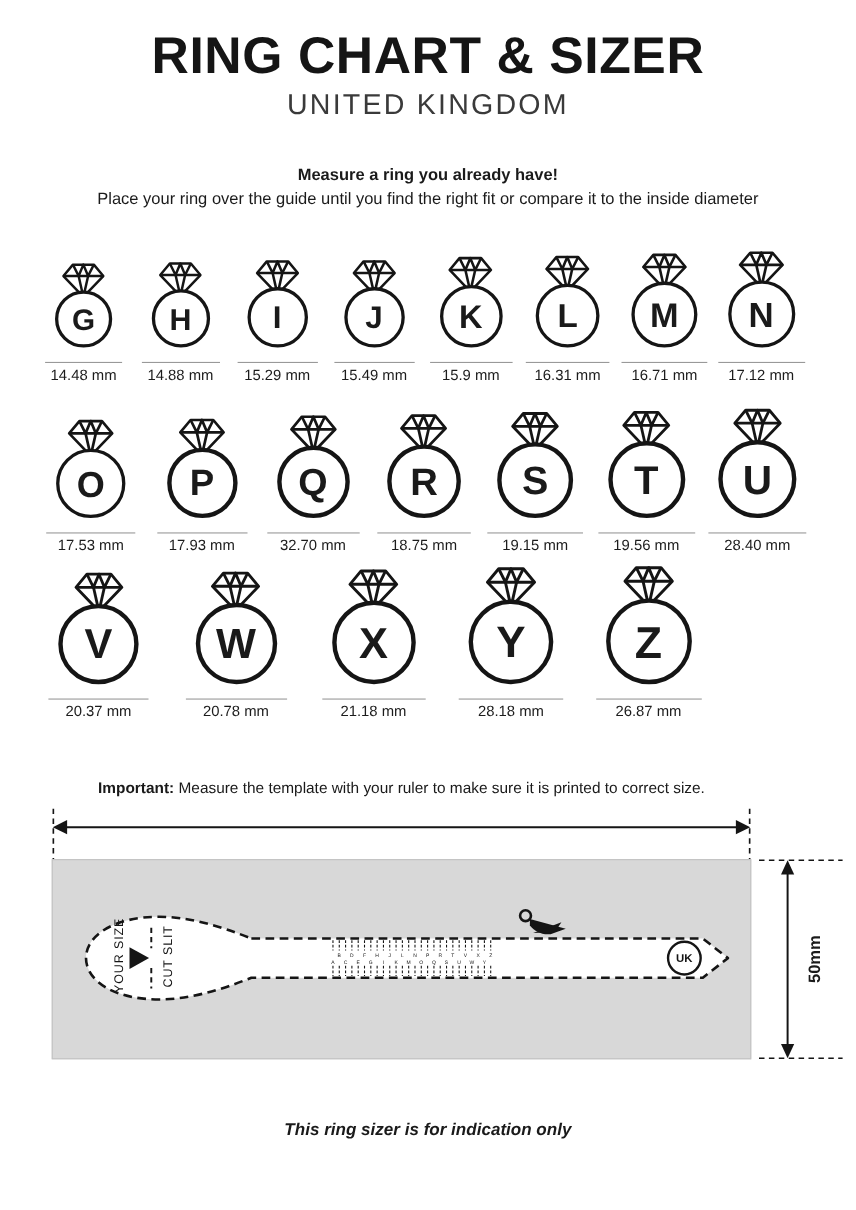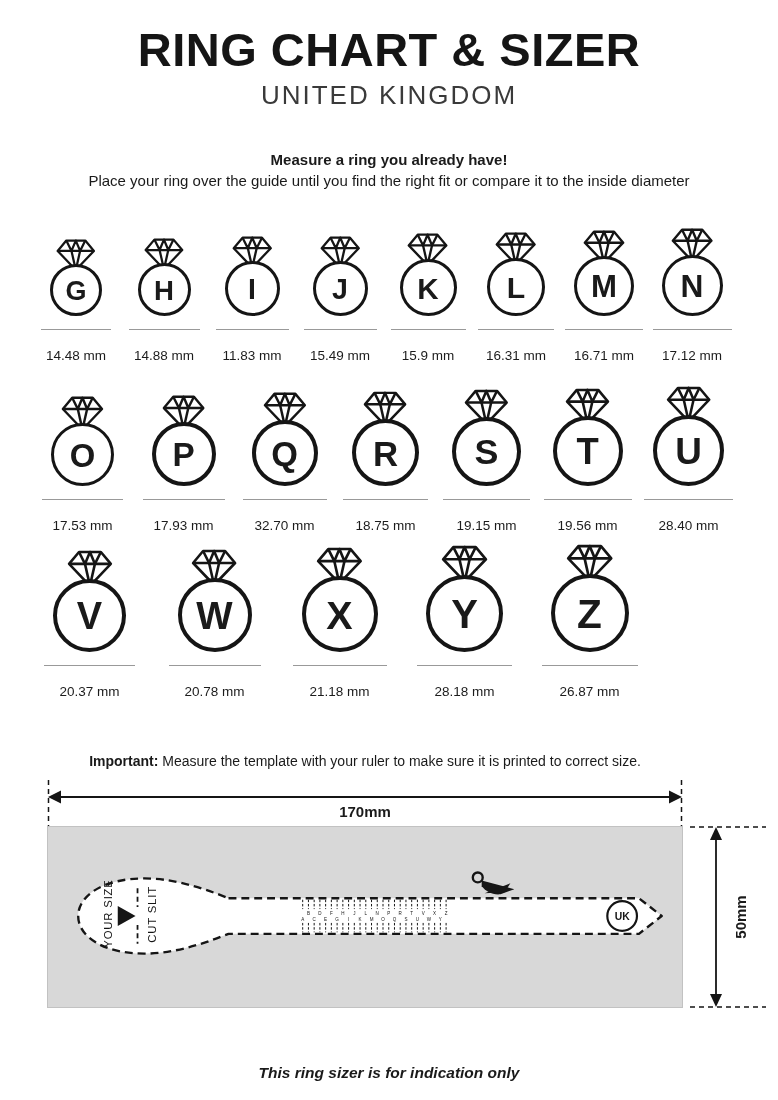--- a/index.html
+++ b/index.html
@@ -19,21 +19,21 @@
   .row-2{margin:10px 0 0 27px;}
   .row-0 .ring-cell{width:88px;}
   .row-1 .ring-cell{width:101px;}
   .row-2 .ring-cell{width:125px;}
   .ring-cell{display:flex;flex-direction:column;align-items:center;}
   .diamond{display:block;}
   .circle{border:4px solid #151515;border-radius:50%;box-sizing:border-box;background:#fff;
           display:flex;align-items:center;justify-content:center;}
   .letter{font-weight:700;color:#1a1a1a;transform:translateY(1px);}
   .underline{height:0;border-top:1.6px solid #999;margin-top:13px;}
-  .mm-label{font-size:13.5px;margin-top:18px;color:#1c1c1c;white-space:nowrap;}
+  .mm-label{font-size:13.5px;margin-top:3px;color:#1c1c1c;white-space:nowrap;}
   
   .template-area{margin-top:54px;position:relative;}
   .important-line{width:636px;margin-left:47px;text-align:center;font-size:14px;line-height:17px;margin-bottom:10px;}
   .important-label{font-weight:700;}
   .dim-h{position:relative;width:636px;height:46px;margin-left:47px;}
   .dim-h svg{position:absolute;left:0;top:0;}
   .dim-h-label{position:absolute;left:0;right:0;top:23px;text-align:center;font-weight:700;font-size:15px;}
   .grey-box{position:relative;width:636px;height:182px;margin-left:47px;box-sizing:border-box;
             background:#d8d8d8;border:1px solid #c2c2c2;}
   .sizer-svg{position:absolute;left:0;top:0;width:100%;height:100%;}
@@ -98,21 +98,21 @@
         <line x1="3" y1="15" x2="45" y2="15"></line>
         <polyline points="13,3 19,15 24,3 29,15 35,3"></polyline>
         <line x1="19" y1="15" x2="24" y2="37"></line>
         <line x1="29" y1="15" x2="24" y2="37"></line>
       </g>
     </svg>
     <div class="circle" style="width: 55px; height: 55px; border-width: 3.4px;">
       <span class="letter" style="font-size: 28.6px;">I</span>
     </div>
     <div class="underline" style="width: 73px;"></div>
-    <div class="mm-label">11.83 mm</div>
+    <div class="mm-label">15.29 mm</div>
   </div>
         <div class="ring-cell">
     <svg class="diamond" viewBox="0 0 48 40" aria-hidden="true" style="width: 42.5px; height: 35.275px; margin-bottom: -8.5px;">
       <g fill="none" stroke="#151515" stroke-width="2.6" stroke-linejoin="round">
         <polygon points="13,3 35,3 45,15 24,37 3,15"></polygon>
         <line x1="3" y1="15" x2="45" y2="15"></line>
         <polyline points="13,3 19,15 24,3 29,15 35,3"></polyline>
         <line x1="19" y1="15" x2="24" y2="37"></line>
         <line x1="29" y1="15" x2="24" y2="37"></line>
       </g>
@@ -393,21 +393,20 @@
     </div>
 
     <div class="dim-h">
       <svg width="636" height="46" viewBox="0 0 636 46" aria-hidden="true">
         <line x1="1.5" y1="0" x2="1.5" y2="46" stroke="#151515" stroke-width="1.5" stroke-dasharray="5,4"></line>
         <line x1="634.5" y1="0" x2="634.5" y2="46" stroke="#151515" stroke-width="1.5" stroke-dasharray="5,4"></line>
         <line x1="12" y1="17" x2="624" y2="17" stroke="#151515" stroke-width="1.8"></line>
         <polygon points="1,17 14,10.5 14,23.5" fill="#151515"></polygon>
         <polygon points="635,17 622,10.5 622,23.5" fill="#151515"></polygon>
       </svg>
-      <div class="dim-h-label">170mm</div>
     </div>
 
     <div class="grey-box" style="background: rgb(216, 216, 216);">
       <svg class="sizer-svg" viewBox="0 0 636 182">
         <path d="M180,72 L595,72 L618,90 L595,108 L180,108 C150,120 122,128 95,128 C54,128 28,111 28,90 C28,69 54,52 95,52 C122,52 150,60 180,72 Z" fill="#ffffff" stroke="#151515" stroke-width="2.4" stroke-dasharray="8,5" stroke-linejoin="round"></path>
         <g id="scale-group">
             <line x1="255" x2="255" y1="73.5" y2="83" stroke="#151515" stroke-width="1" stroke-dasharray="2.5,1.8"></line>
             <line x1="255" x2="255" y1="97" y2="106.5" stroke="#151515" stroke-width="1" stroke-dasharray="2.5,1.8"></line>
             <text x="255" y="95.5" text-anchor="middle" font-size="4.6" fill="#151515">A</text>
             <line x1="260.8" x2="260.8" y1="73.5" y2="83" stroke="#151515" stroke-width="1" stroke-dasharray="2.5,1.8"></line>

